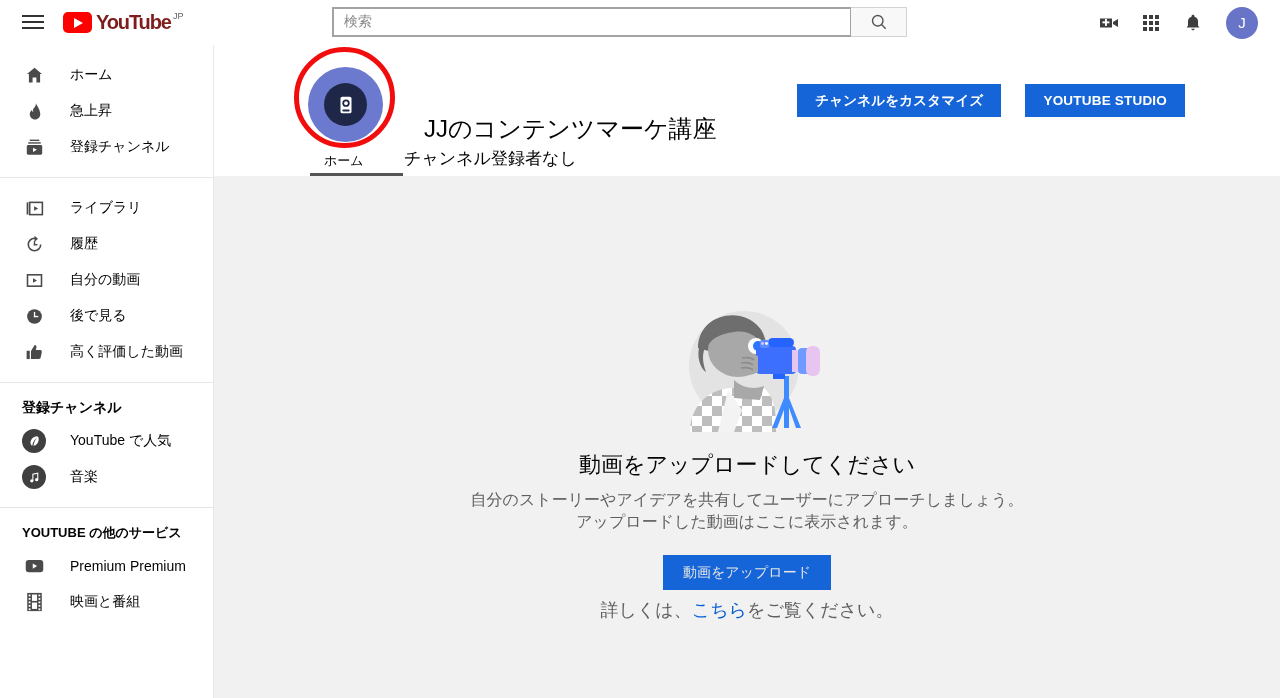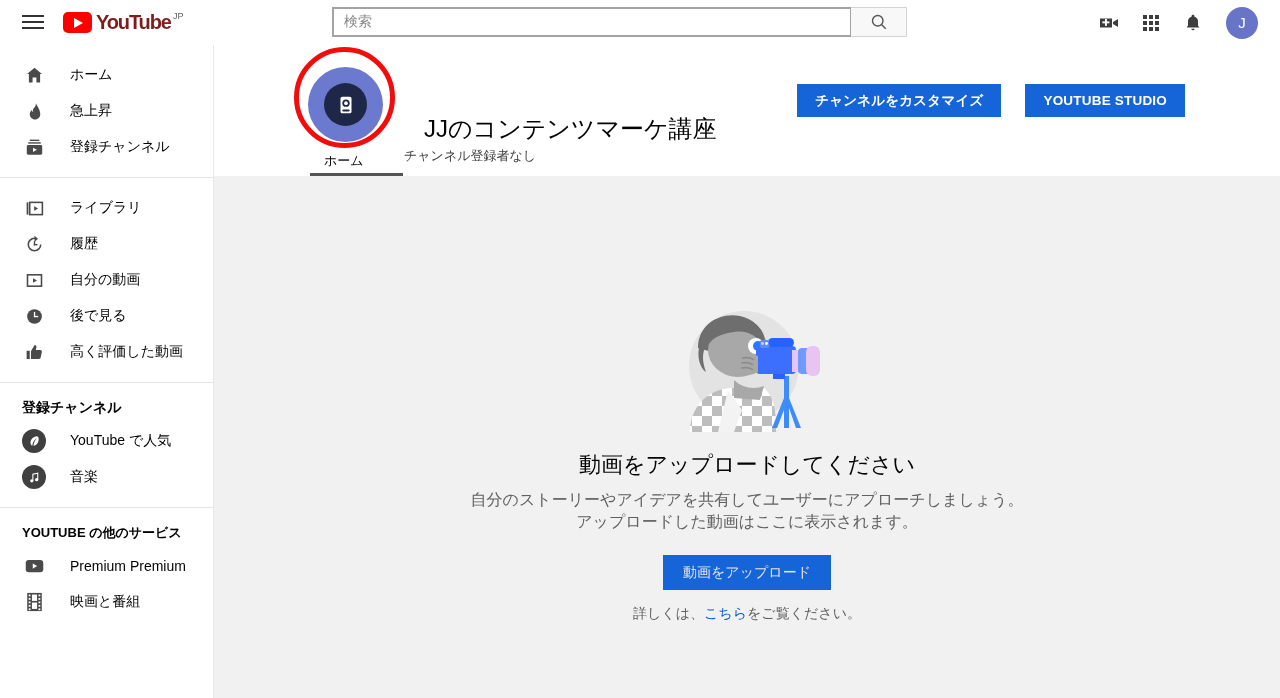--- a/index.html
+++ b/index.html
@@ -135,21 +135,21 @@
     width: 43px; height: 43px; border-radius: 50%;
     background: #1f2748;
     display: flex; align-items: center; justify-content: center;
   }
   .ch-title {
     position: absolute; left: 188px; top: 68px;
     font-size: 24px; color: #030303; white-space: nowrap; margin-left: 22px;
   }
   .ch-sub {
     position: absolute; left: 190px; top: 102px;
-    font-size: 13px; color: #404040; white-space: nowrap;
+    font-size: 17px; color: #000000; white-space: nowrap;
   }
   .ch-actions {
     position: absolute; right: 95px; top: 39px;
     display: flex; gap: 24px; align-items: flex-end;
   }
   .btn-blue {
     background: #1565d8; color: #fff;
     border: none; font-size: 13.5px; font-weight: bold;
     height: 33px; padding: 0 18px; cursor: pointer;
     font-family: inherit; letter-spacing: 0.2px;
@@ -194,21 +194,21 @@
     margin-top: 9px; font-size: 16px; color: #606060; text-align: left; line-height: 22px;
   }
   .empty-line.second { margin-top: 0px; }
   .btn-upload {
     margin-top: 22px;
     background: #1565d8; color: #e5e5e5; border: none;
     font-size: 14px; height: 35px; padding: 0 20px; cursor: pointer;
     font-family: inherit;
   }
   .empty-more {
-    margin-top: 15px; font-size: 14px; color: #606060;
+    margin-top: 8px; font-size: 18px; color: #606060;
   }
   .empty-more a { color: #065fd4; text-decoration: none; cursor: pointer; }
 </style>
 </head>
 <body>
 
 <div id="app">
 
   <div class="topbar">
 

